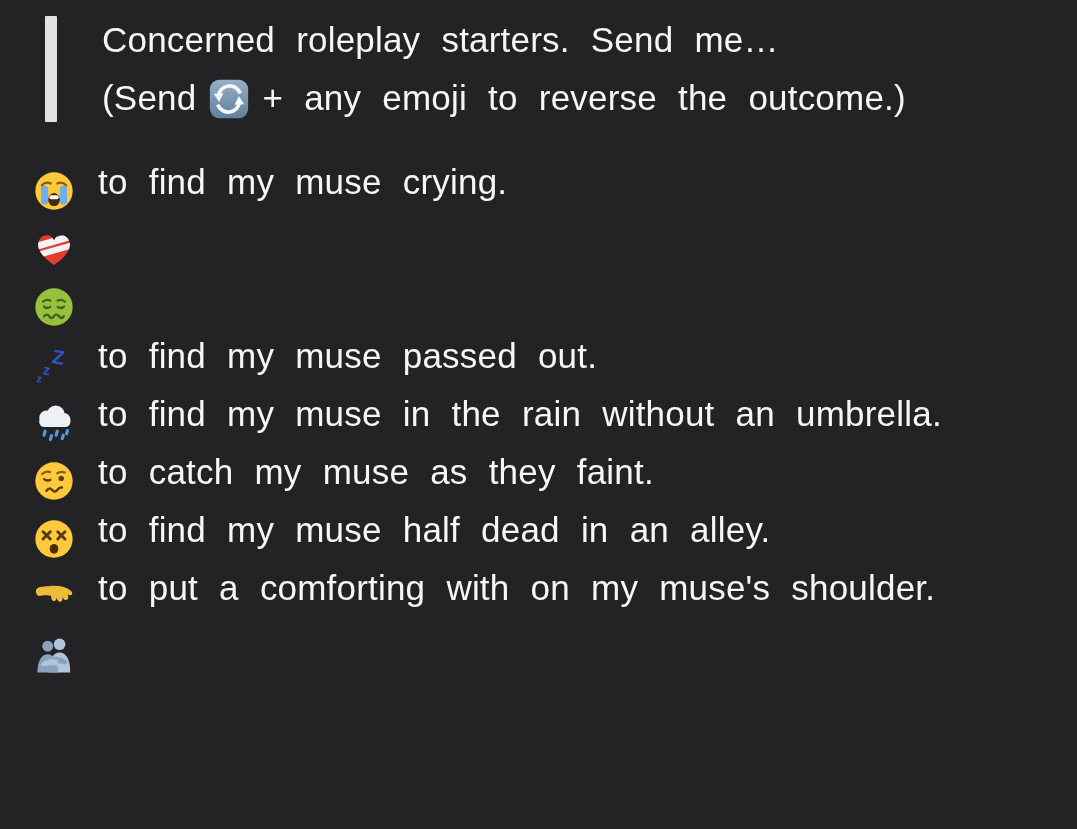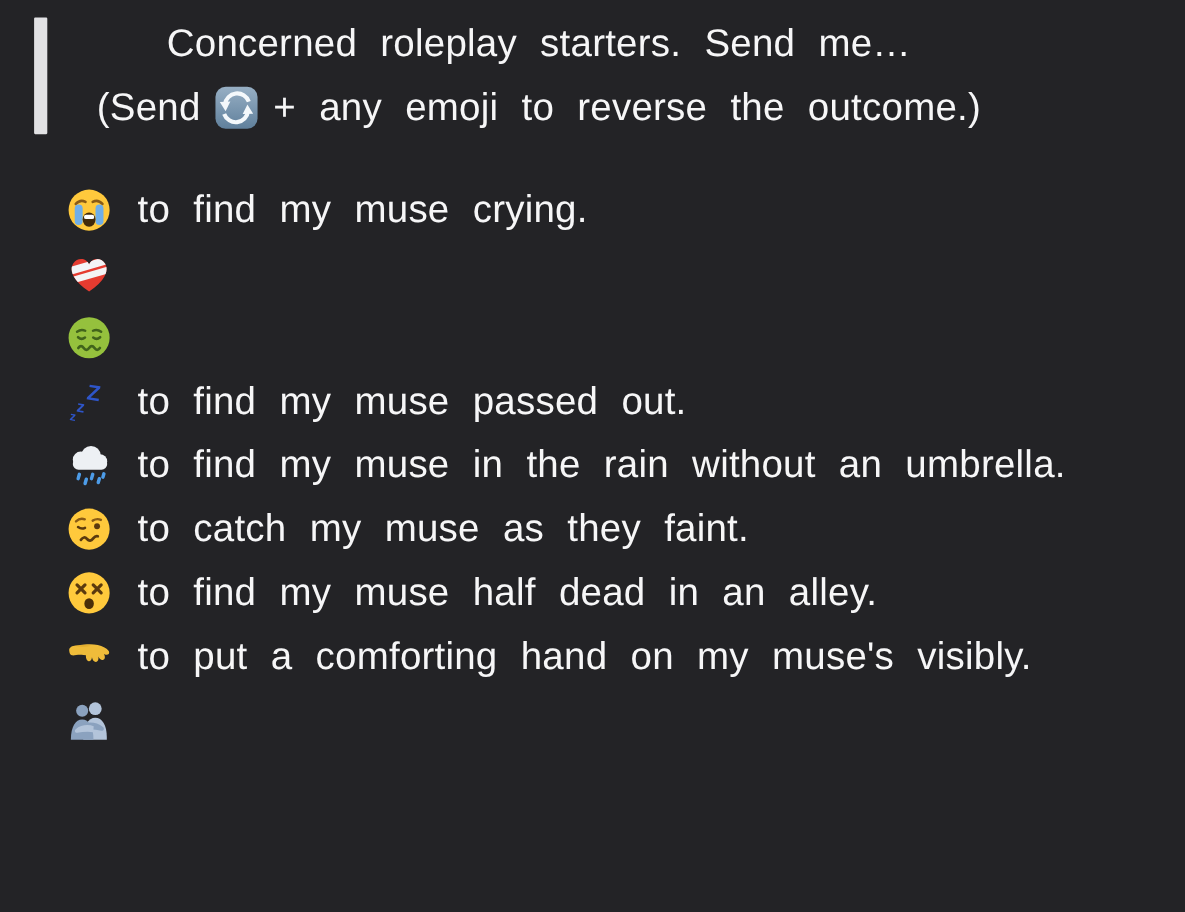--- a/index.html
+++ b/index.html
@@ -8,23 +8,22 @@
     background: #232326;
     color: #F6F6F7;
     font-family: "Liberation Sans", "DejaVu Sans", sans-serif;
     overflow: hidden;
   }
   .post { padding-top: 11px; }
 
   
   .quote {
     display: flex;
-    margin-left: 31px;
+    margin-left: 45px;
     margin-right: 20px;
-    text-align: center;
   }
   .quote-bar {
     flex: none;
     width: 12px;
     background: #E2E2E4;
     margin: 5px 45px 5px 0;
     border-radius: 1px;
   }
   .quote-text {
     font-size: 35px;
@@ -36,23 +35,22 @@
   .quote-line { height: 58px; }
   .inline-emoji {
     vertical-align: -10px;
     margin: 0 12px;
   }
 
   
   .starters { margin-top: 35px; }
   .row {
     display: flex;
-    align-items: center;
     height: 58px;
-    padding-left: 60px;
+    padding-left: 33px;
   }
   .emoji-box {
     flex: none;
     width: 65px;
     display: flex;
     align-items: center;
     justify-content: flex-start;
   }
   .row-text {
     font-size: 35px;
@@ -201,21 +199,21 @@
       <span class="row-text">to find my muse half dead in an alley.</span>
     </div>
 
     <div class="row">
       <span class="emoji-box">
         <svg viewBox="0 0 36 36" width="44" height="44">
           <path fill="#EFBC3A" d="M2.4 13.6 C2.2 11.6 3.8 10.2 6.2 9.9 L13.5 9 C19.5 8.3 24.6 9 28.6 11.2 C30.9 12.4 32.4 13.9 32.1 15.3 C31.8 16.7 30.1 16.9 28.3 15.9 C29.3 17.9 29.1 19.7 27.8 20.3 C26.5 20.9 25 19.9 24 17.9 C24.5 20.1 23.8 21.7 22.4 21.9 C21 22.1 19.8 20.8 19.3 18.5 C19.2 20.5 18.2 21.7 16.8 21.3 C15.4 20.9 14.7 19.2 14.8 16.9 L11.5 16.6 C8.3 16.4 5.9 17.4 4.4 17 C3.1 16.7 2.5 15.3 2.4 13.6 Z"></path>
           <path fill="#D8A125" d="M6.2 9.9 C10.2 9.1 14.8 9 18.8 9.9 C15.2 10.8 10.6 10.9 6.2 9.9 Z" opacity="0.55"></path>
         </svg>
       </span>
-      <span class="row-text">to put a comforting hand on my muse's visibly.</span>
+      <span class="row-text">to put a comforting with on my muse's shoulder.</span>
     </div>
 
     <div class="row">
       <span class="emoji-box">
         <svg viewBox="0 0 36 36" width="42" height="42">
           <circle cx="22.8" cy="8.8" r="5" fill="#B3C4DA"></circle>
           <path d="M13.4 33 C13.4 22 17.4 15.8 22.8 15.8 C28.2 15.8 31.8 21.4 31.8 31 L31.8 33 Z" fill="#B3C4DA"></path>
           <circle cx="12.6" cy="10.4" r="4.7" fill="#8BA2BF"></circle>
           <path d="M3.8 33 C3.8 23 7.4 17.3 12.6 17.3 C17.8 17.3 21.4 23 21.4 33 Z" fill="#8BA2BF"></path>
           <path d="M13.6 20.4 C18.4 18.6 24.6 19.4 28.8 23 C30.2 24.2 29.4 26.2 27.6 25.9 C23 25.2 17.6 24.6 14.2 25.6 Z" fill="#8BA2BF"></path>

